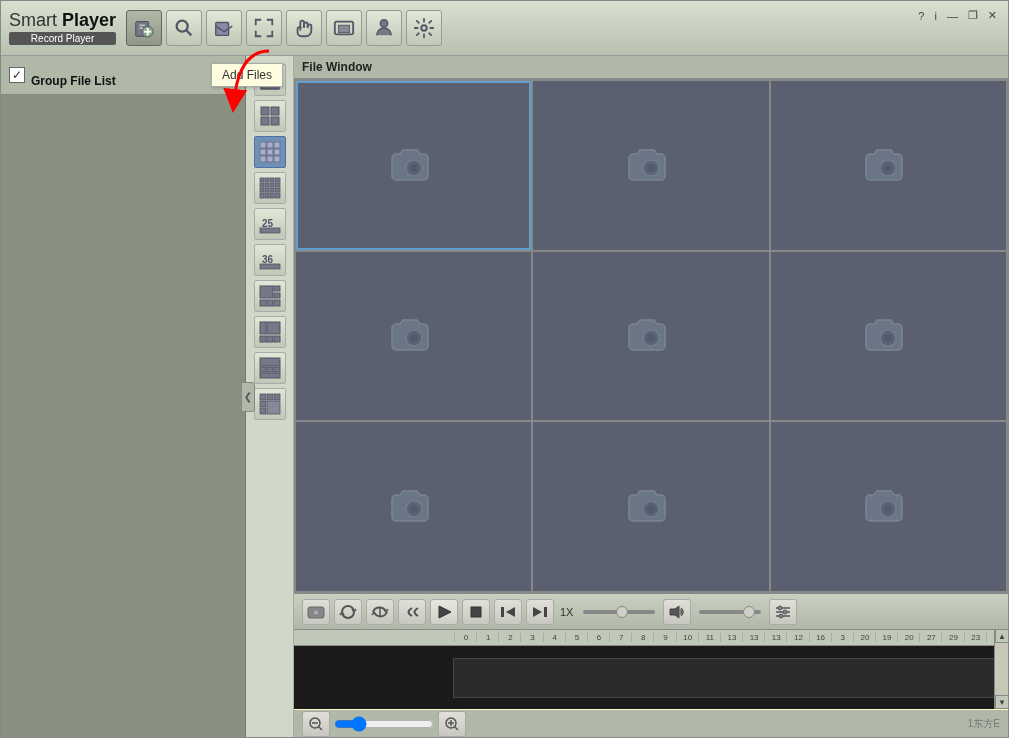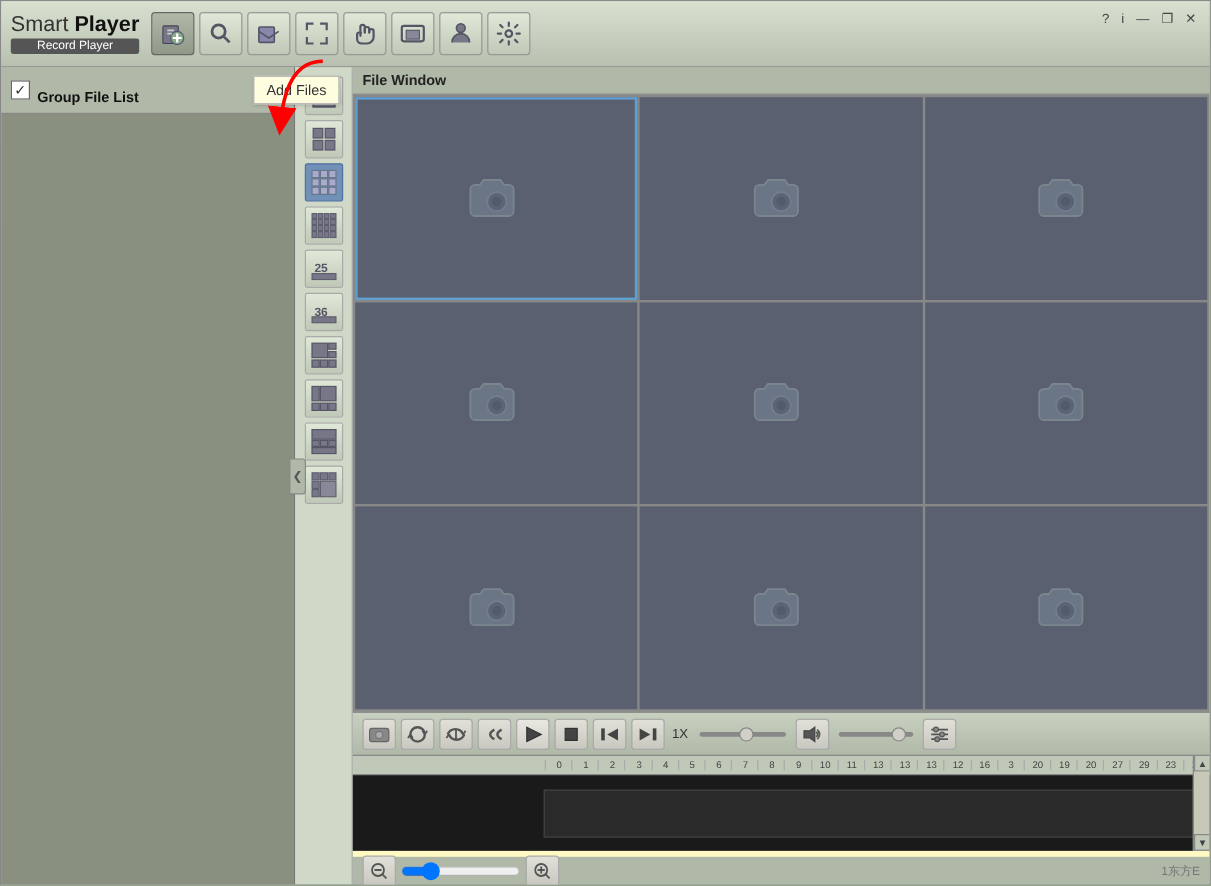--- a/index.html
+++ b/index.html
@@ -413,21 +413,21 @@
       height: 40px;
       background: #2a2a2a;
       border: 1px solid #444;
       margin-left: 155px;
     }
 
     
     .bottom-bar {
       height: 28px;
       background: #b0b8a8;
-      border-top: 5px solid #fef9c3;
+      border-top: 1px solid #fef9c3;
       display: flex;
       align-items: center;
       padding: 0 8px;
       gap: 4px;
     }
 
     .scrollbar-btn {
       width: 14px;
       height: 14px;
       background: #c0c8b8;

